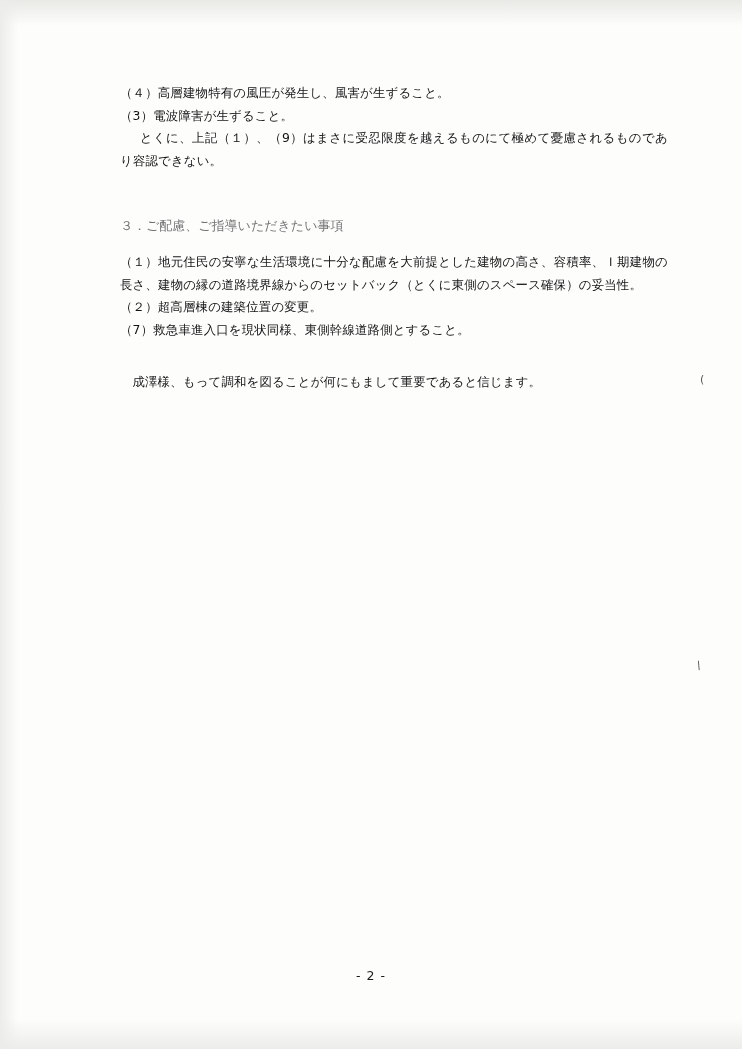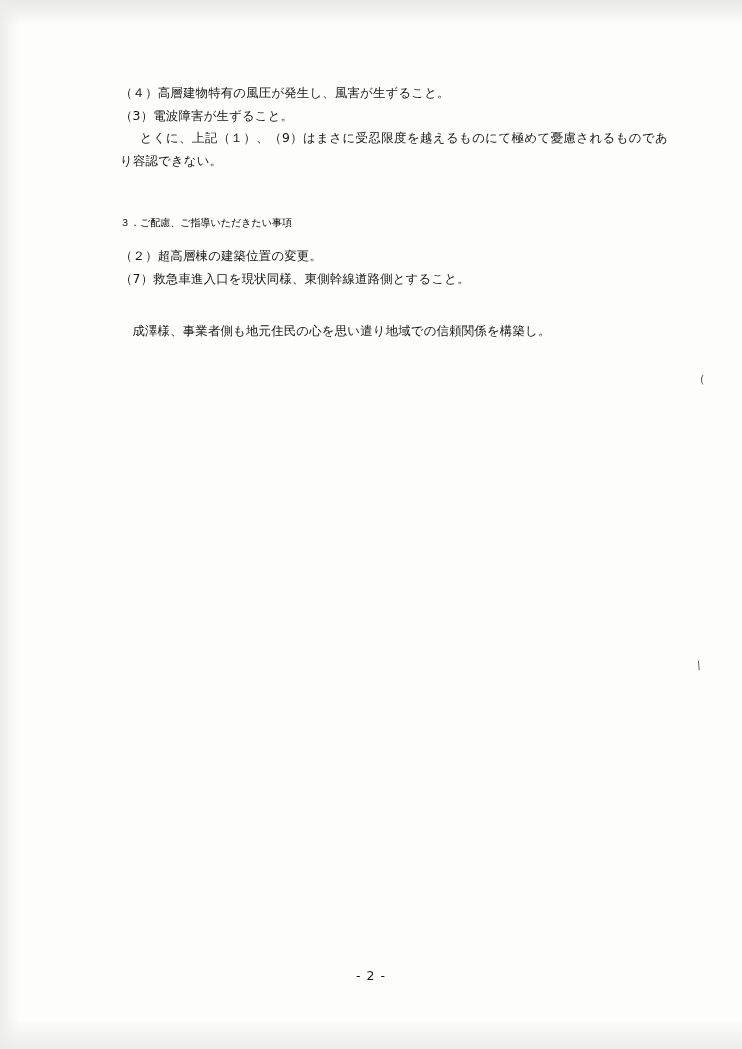--- a/index.html
+++ b/index.html
@@ -56,23 +56,23 @@
   }
   .para {
     text-indent: 1em;
   }
   .blk {
     margin-bottom: 0;
   }
   .gap-lg { height: 30px; }
 
   .section-heading {
-    font-size: 10px;
+    font-size: 13px;
     line-height: 22.6px;
-    color: #000000;
+    color: #737373;
   }
   .indent-note {
     text-indent: 1.6em;
   }
 
   .page-number {
     position: absolute;
     left: 0;
     right: 0;
     top: 968px;
@@ -102,25 +102,26 @@
 
   <div class="content">
 
     <p class="line blk">（４）高層建物特有の風圧が発生し、風害が生ずること。</p>
     <p class="line blk">（3）電波障害が生ずること。</p>
     <p class="para indent-note">とくに、上記（１）、（9）はまさに受忍限度を越えるものにて極めて憂慮されるものであり容認できない。</p>
 
     <div class="gap-lg"></div>
 
     <p class="section-heading">３．ご配慮、ご指導いただきたい事項</p>
+    <p class="line">（１）地元住民の安寧な生活環境に十分な配慮を大前提とした建物の高さ、容積率、Ｉ期建物の長さ、建物の縁の道路境界線からのセットバック（とくに東側のスペース確保）の妥当性。</p>
     <p class="line">（２）超高層棟の建築位置の変更。</p>
     <p class="line">（7）救急車進入口を現状同様、東側幹線道路側とすること。</p>
 
     <div class="gap-lg"></div>
 
-    <p class="para">成澤様、事業者側も地元住民の心を思い遣り地域での信頼関係を構築し。</p>
+    <p class="para">成澤様、もって調和を図ることが何にもまして重要であると信じます。</p>
   </div>
 
   <div class="artifact artifact-a">(</div>
   <div class="artifact artifact-b">\</div>
 
   <div class="page-number">- 2 -</div>
 </div>
 
 </body></html>

